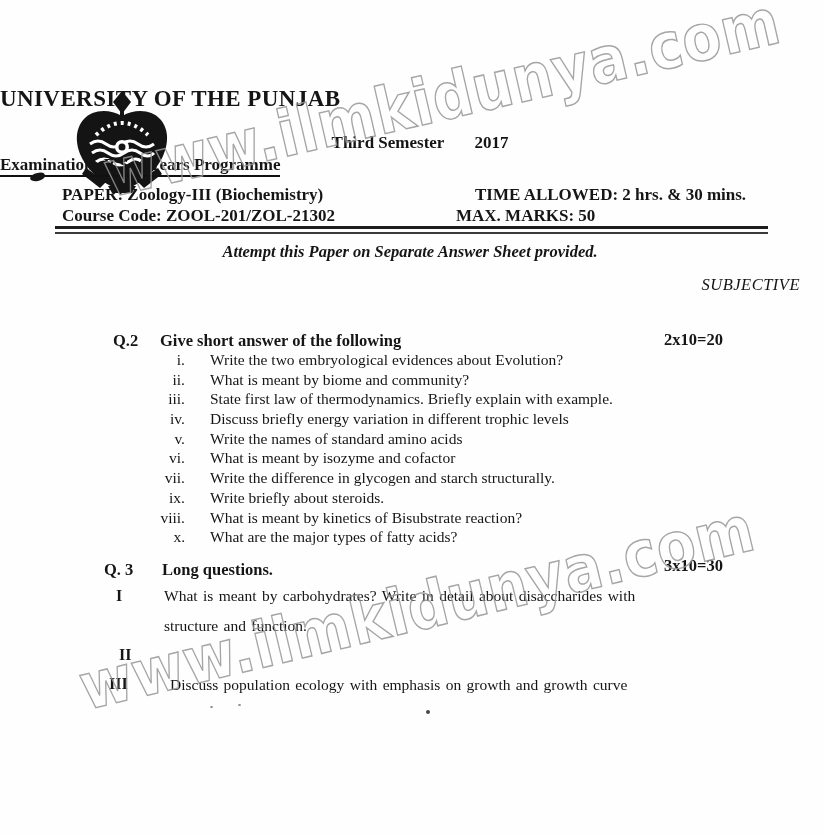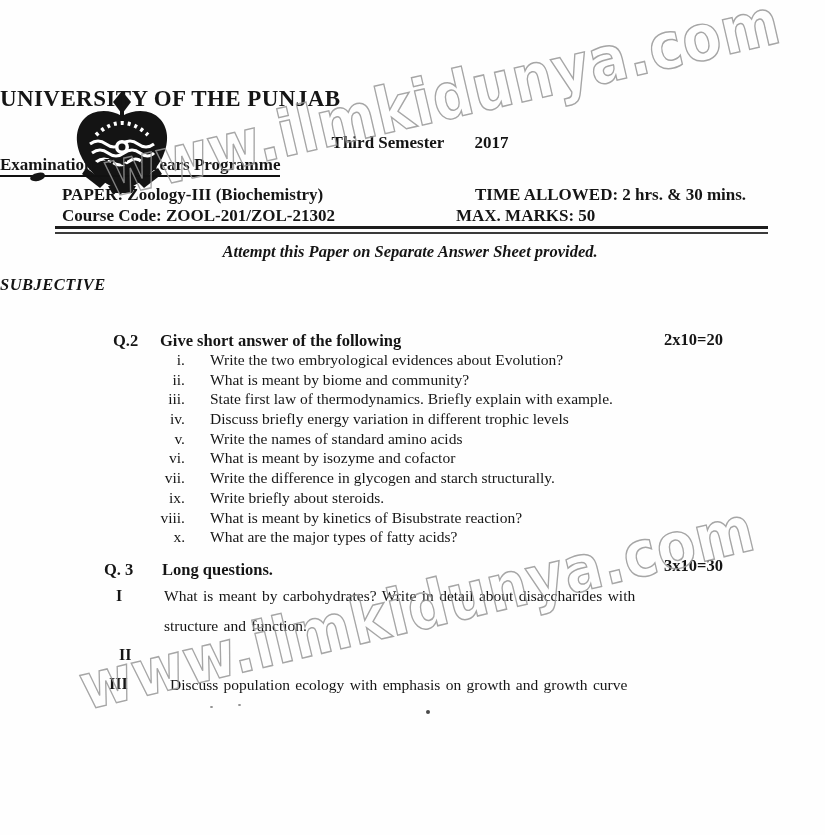--- a/index.html
+++ b/index.html
@@ -36,22 +36,22 @@
   
   .info{position:absolute;font-size:17px;font-weight:bold;white-space:nowrap;}
   .paper-line{left:62px;top:185px;}
   .time-line{left:475px;top:185px;}
   .course-line{left:62px;top:206px;}
   .maxmarks-line{left:456px;top:206px;}
   .rule{position:absolute;left:55px;top:226px;width:713px;height:3px;
     border-top:3.5px solid #1d1d1d;border-bottom:2.5px solid #3a3a3a;}
   .instruction{position:absolute;left:0;top:242px;width:820px;text-align:center;
     font-size:16.5px;font-weight:bold;font-style:italic;}
-  .subjective{position:absolute;left:0;top:275px;width:800px;text-align:left;
-    font-size:16.5px;font-weight:bold;font-style:italic;letter-spacing:.5px;}
+  .subjective{position:absolute;left:0;top:275px;width:800px;text-align:right;
+    font-size:16.5px;font-weight:normal;font-style:italic;letter-spacing:.5px;}
   
   .qnum,.qtitle,.qmarks{position:absolute;font-size:16.5px;font-weight:bold;white-space:nowrap;}
   .q2-num{left:113px;top:331px;}
   .q2-title{left:160px;top:331px;}
   .q2-marks{left:664px;top:330px;}
   .q2-list{position:absolute;left:0;top:350px;width:780px;font-size:15.5px;}
   .q2-row{display:flex;height:19.7px;line-height:19.7px;}
   .q2-row .rn{flex:0 0 185px;text-align:right;}
   .q2-row .qt{margin-left:25px;white-space:nowrap;}
   .q3-num{left:104px;top:560px;}

